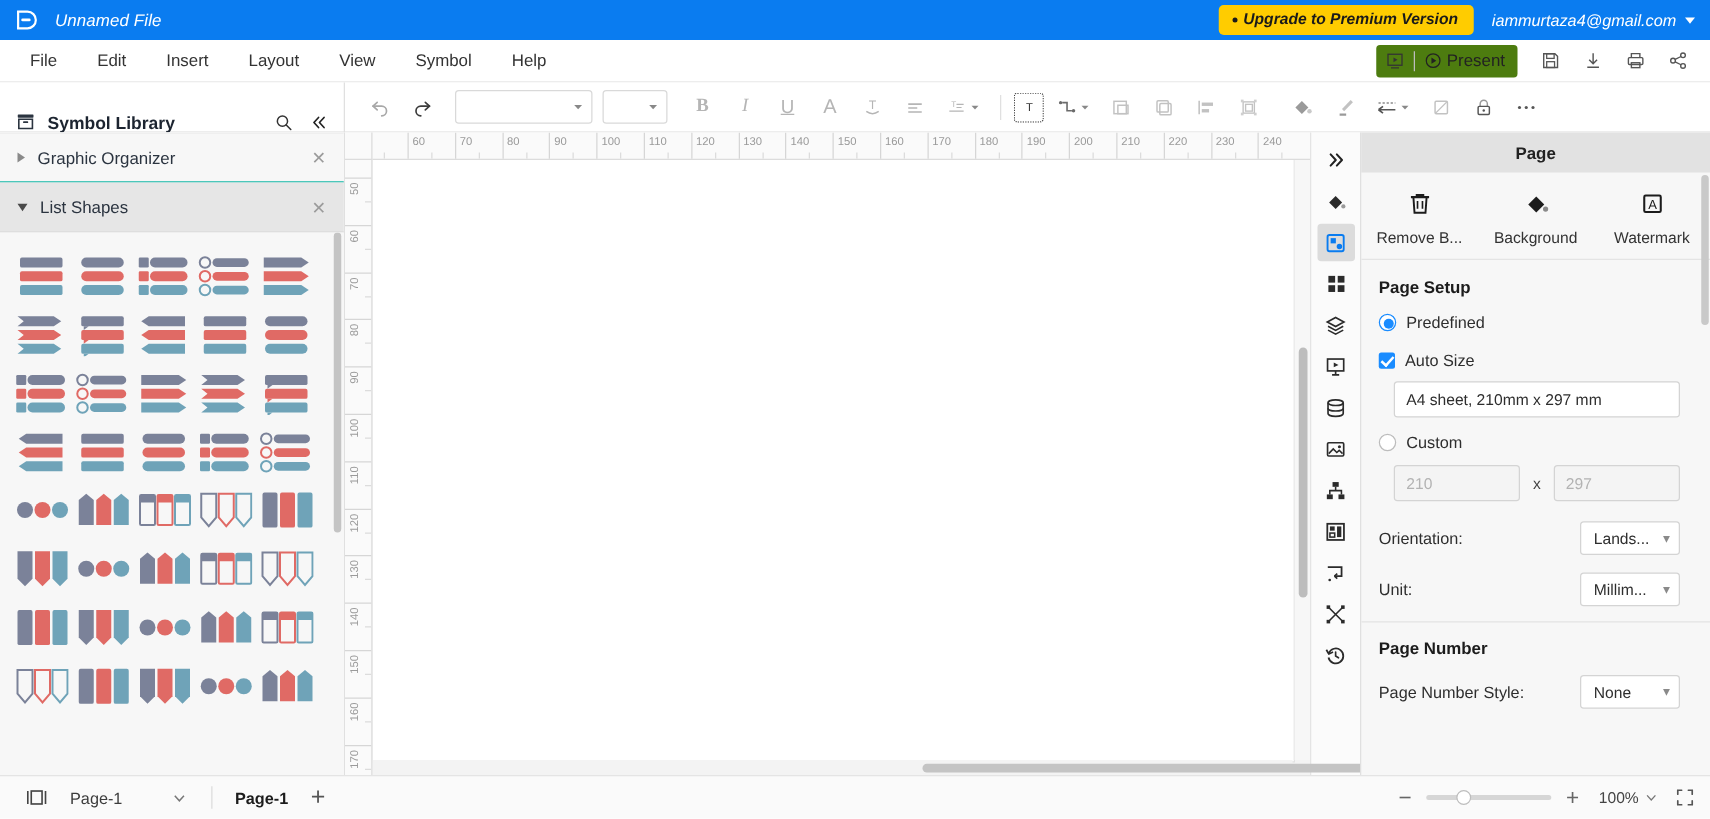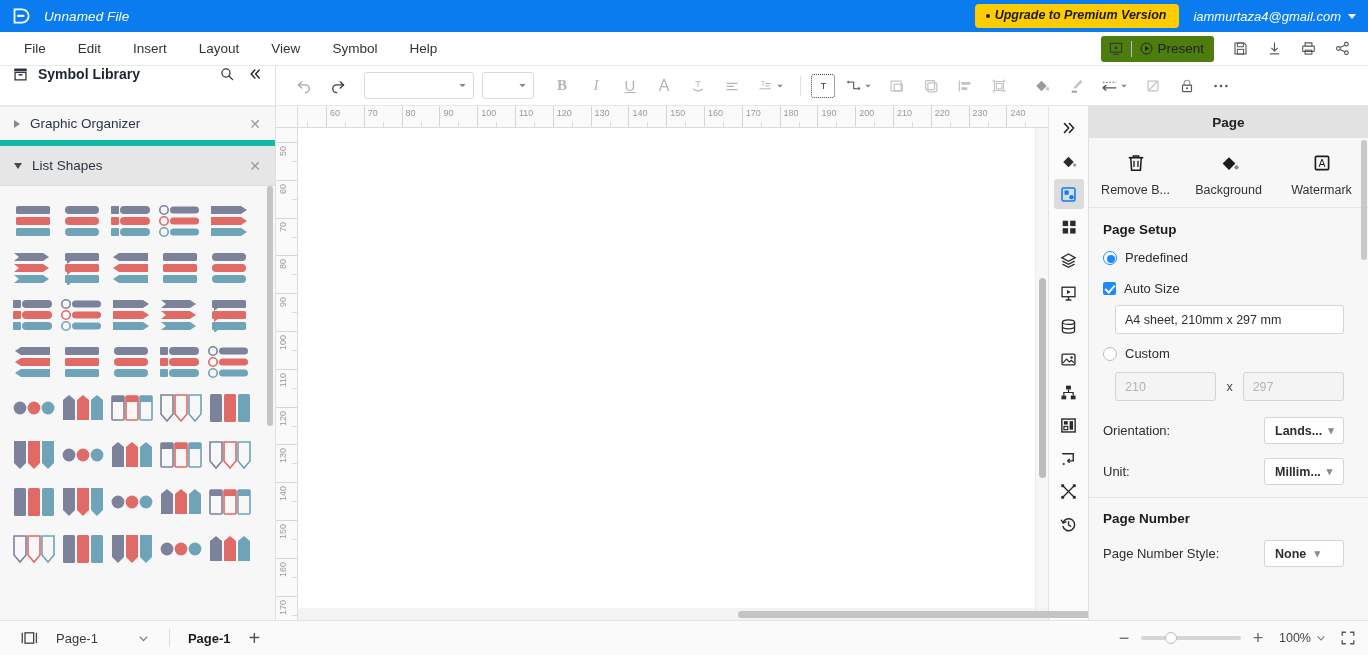--- a/index.html
+++ b/index.html
@@ -45,21 +45,21 @@
   .icon-btn { width:32px; height:28px; display:flex; align-items:center; justify-content:center; cursor:pointer; border-radius:3px; }
 
   
   .body-row { flex:1 1 auto; display:flex; min-height:0; }
 
   
   .left-panel { width:276px; flex:0 0 276px; display:flex; flex-direction:column; border-right:1px solid #e0e0e0; background:#fff; min-height:0; }
   .lp-title { font-weight:bold; font-size:14px; color:#1c2430; }
   .lp-head-actions { margin-left:auto; display:flex; align-items:center; gap:12px; }
   .lp-sec { height:40px; display:flex; align-items:center; padding:0 14px 0 14px; gap:10px; cursor:pointer; font-size:13.5px; color:#2b3440; }
-  .lp-sec.collapsed { background:#f7f7f7; border-top:1px solid #ededed; border-bottom:6px solid #14b8a6; }
+  .lp-sec.collapsed { background:#f7f7f7; border-top:1px solid #ededed; border-bottom:1px solid #14b8a6; }
   .lp-sec.expanded { background:#e6e6e6; border-bottom:1px solid #dcdcdc; }
   .tri-right { width:0;height:0;border-top:4.5px solid transparent;border-bottom:4.5px solid transparent;border-left:6px solid #8a8a8a; }
   .tri-down { width:0;height:0;border-left:4.5px solid transparent;border-right:4.5px solid transparent;border-top:6px solid #4a4a4a; }
   .lp-sec .x { margin-left:auto; color:#9b9b9b; font-size:14px; line-height:1; cursor:pointer; }
   .shape-scroll { flex:1 1 auto; overflow:hidden; background:#f7f7f7; position:relative; }
   .shape-grid { display:flex; flex-wrap:wrap; padding:10px 6px 0 8px; gap:0; }
   .shape-cell { width:49px; height:47px; display:flex; align-items:center; justify-content:center; cursor:pointer; }
   .sc-svg { display:block; }
   .lp-vscroll { position:absolute; right:2px; top:0; width:6px; height:240px; background:#c4c4c4; border-radius:3px; }
 
@@ -98,21 +98,21 @@
   .rp-row { display:flex; align-items:center; padding:7px 14px; gap:8px; }
   .cb { width:13px;height:13px;border-radius:2px;background:#1a8cff;position:relative;flex:0 0 13px; cursor:pointer;}
   .cb:after { content:""; position:absolute; left:3.5px; top:1px; width:4px;height:8px;border:solid #fff;border-width:0 2px 2px 0; transform:rotate(42deg); }
   .rb { width:14px;height:14px;border-radius:50%;border:1.5px solid #1a8cff;position:relative;flex:0 0 14px; background:#fff; cursor:pointer;}
   .rb:after { content:""; position:absolute; left:3px; top:3px; width:8px;height:8px;border-radius:50%;background:#1a8cff; }
   .rb.off { border-color:#bdbdbd; }
   .rb.off:after { display:none; }
   .rp-label { font-size:13px; color:#2e2e2e; }
   .txtbox { background:#fff; border:1px solid #d4d4d4; border-radius:3px; height:27px; display:flex; align-items:center; padding:0 9px; font-size:12.5px; color:#2e2e2e; }
   .txtbox.disabled { background:#f4f4f4; color:#b3b3b3; }
-  .sel { background:#fff; border:1px solid #d4d4d4; border-radius:3px; height:27px; display:flex; align-items:center; padding:0 23px 0 10px; font-size:12.5px; color:#2e2e2e; gap:6px; cursor:pointer;font-weight:bold; }
+  .sel { background:#fff; border:1px solid #d4d4d4; border-radius:3px; height:27px; display:flex; align-items:center; padding:0 7px 0 10px; font-size:12.5px; color:#2e2e2e; gap:6px; cursor:pointer; }
   .sel .cv { color:#8a8a8a; font-size:11px; margin-left:auto; }
   .rp-divider { height:1px; background:#e4e4e4; margin-top:12px; }
   .rp-vscroll { position:absolute; right:1px; top:2px; width:6px; height:120px; background:#c9c9c9; border-radius:3px; }
 
   
   .statusbar { height:35px; flex:0 0 35px; display:flex; align-items:center; background:#fafafa; border-top:1px solid #e4e4e4; padding:0 12px; gap:0; }
   .sb-icon { width:34px; display:flex; align-items:center; justify-content:center; cursor:pointer; }
   .sb-pagesel { display:flex; align-items:center; gap:40px; padding:0 10px; cursor:pointer; font-size:13px; color:#3c3c3c;}
   .sb-sep { width:1px; height:18px; background:#dcdcdc; margin:0 10px; }
   .sb-tab { font-weight:bold; font-size:13px; color:#1c1c1c; padding:0 8px; cursor:pointer; }
@@ -201,21 +201,21 @@
           <circle cx="14.6" cy="5" r="2.2" fill="none" stroke="#555" stroke-width="1.3"></circle>
           <circle cx="5.2" cy="10" r="2.2" fill="none" stroke="#555" stroke-width="1.3"></circle>
           <circle cx="14.6" cy="15" r="2.2" fill="none" stroke="#555" stroke-width="1.3"></circle>
           <path d="M7.2 8.9 L12.7 6.1 M7.2 11.1 L12.7 13.9" stroke="#555" stroke-width="1.25"></path>
         </svg>
       </div>
     </div>
   </div>
 
   <div class="menubar" style="height:40px;flex:0 0 40px;padding-left:0;border-bottom:1px solid #e8e8e8">
-    <div style="width:276px;flex:0 0 276px;display:flex;align-items:flex-start;padding:0 12px;gap:9px;height:40px;border-right:1px solid #e0e0e0;">
+    <div style="width:276px;flex:0 0 276px;display:flex;align-items:flex-end;padding:0 12px;gap:9px;height:40px;border-right:1px solid #e0e0e0;">
       <svg width="17" height="17" viewBox="0 0 20 20">
         <rect x="2.6" y="3" width="14.8" height="3.1" rx=".6" fill="#2b3440"></rect>
         <path d="M3.6 7.6 H16.4 V16.2 H3.6 z" fill="none" stroke="#2b3440" stroke-width="1.5"></path>
         <rect x="7.6" y="9.4" width="4.8" height="1.7" rx=".6" fill="#2b3440"></rect>
       </svg>
       <span class="lp-title">Symbol Library</span>
       <div class="lp-head-actions">
         <span style="cursor:pointer;display:flex">
           <svg width="16" height="16" viewBox="0 0 20 20">
             <circle cx="8.7" cy="8.7" r="5.1" fill="none" stroke="#333" stroke-width="1.5"></circle>

